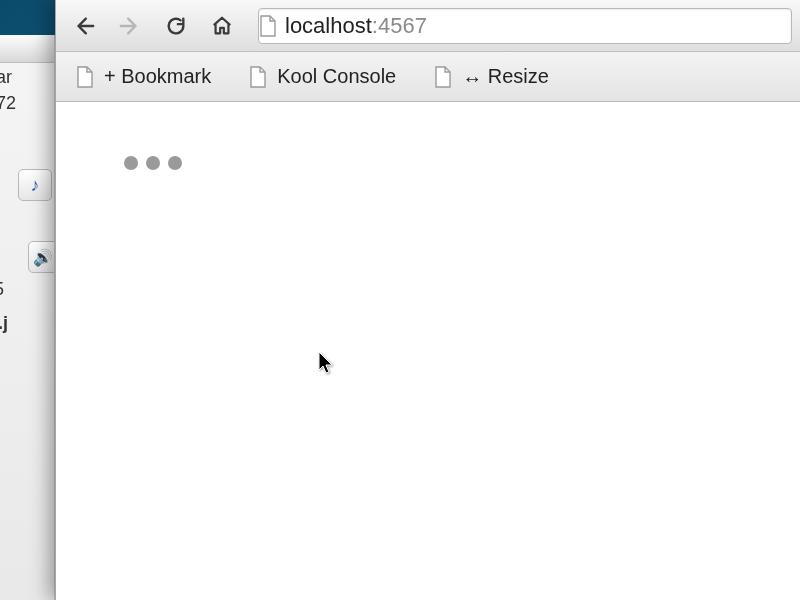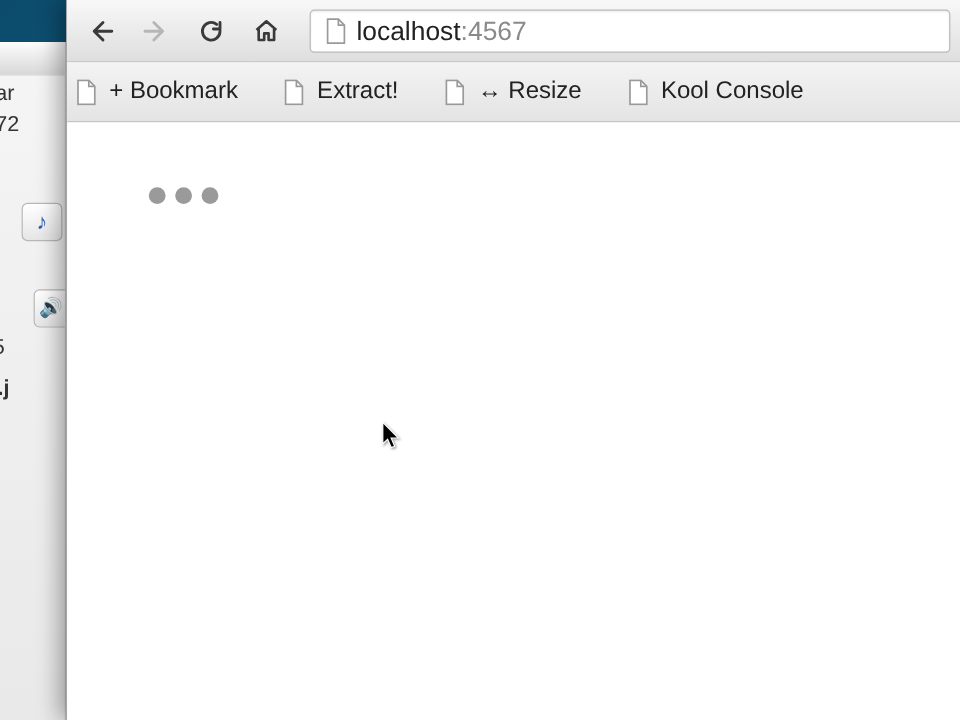--- a/index.html
+++ b/index.html
@@ -58,36 +58,36 @@
   .nav-btn svg { width: 22px; height: 22px; }
 
   .omnibox {
     flex: 1;
     height: 36px;
     margin-left: 10px;
     background: #ffffff;
     border: 1px solid #b8b8b8;
     border-radius: 4px;
     display: flex; align-items: center;
-    padding: 0 12px;
+    padding: 0 0;
     gap: 8px;
     font-size: 22px;
     box-shadow: inset 0 1px 2px rgba(0,0,0,0.08);
   }
   .omnibox .page-ico { width:18px; height:22px; flex:0 0 auto; }
   .omnibox .url { color:#222; white-space:nowrap; overflow:hidden; }
   .omnibox .url .port { color:#8a8a8a; }
 
   
   .bookbar {
     height: 50px;
     background: linear-gradient(#f3f3f3, #e4e4e4);
     border-bottom: 1px solid #b9b9b9;
     display: flex; align-items: center;
-    padding: 0 1px;
+    padding: 0 14px;
     gap: 26px;
     font-size: 20px;
     color: #222;
     overflow: hidden;
     white-space: nowrap;
     text-align: right;
   }
   .bm {
     display: inline-flex; align-items: center; gap: 10px;
     padding: 4px 6px; border-radius: 4px;
@@ -192,39 +192,30 @@
         </span>
       <span>+ Bookmark</span>
     </span>
     <span class="bm">
       <span class="page-ico">
           <svg viewBox="0 0 18 22">
             <path fill="#fff" stroke="#9a9a9a" stroke-width="1.4" d="M2 1h9l5 5v15H2z"></path>
             <path fill="none" stroke="#9a9a9a" stroke-width="1.4" d="M11 1v5h5"></path>
           </svg>
         </span>
-      <span>Extract!</span>
+      <span>Kool Console</span>
     </span>
     <span class="bm">
       <span class="page-ico">
           <svg viewBox="0 0 18 22">
             <path fill="#fff" stroke="#9a9a9a" stroke-width="1.4" d="M2 1h9l5 5v15H2z"></path>
             <path fill="none" stroke="#9a9a9a" stroke-width="1.4" d="M11 1v5h5"></path>
           </svg>
         </span>
       <span>↔ Resize</span>
-    </span>
-    <span class="bm">
-      <span class="page-ico">
-          <svg viewBox="0 0 18 22">
-            <path fill="#fff" stroke="#9a9a9a" stroke-width="1.4" d="M2 1h9l5 5v15H2z"></path>
-            <path fill="none" stroke="#9a9a9a" stroke-width="1.4" d="M11 1v5h5"></path>
-          </svg>
-        </span>
-      <span>Kool Console</span>
     </span>
   </div>
 
   <div class="page">
     <div class="dots">
       <span class="dot"></span>
       <span class="dot"></span>
       <span class="dot"></span>
     </div>
   </div>

